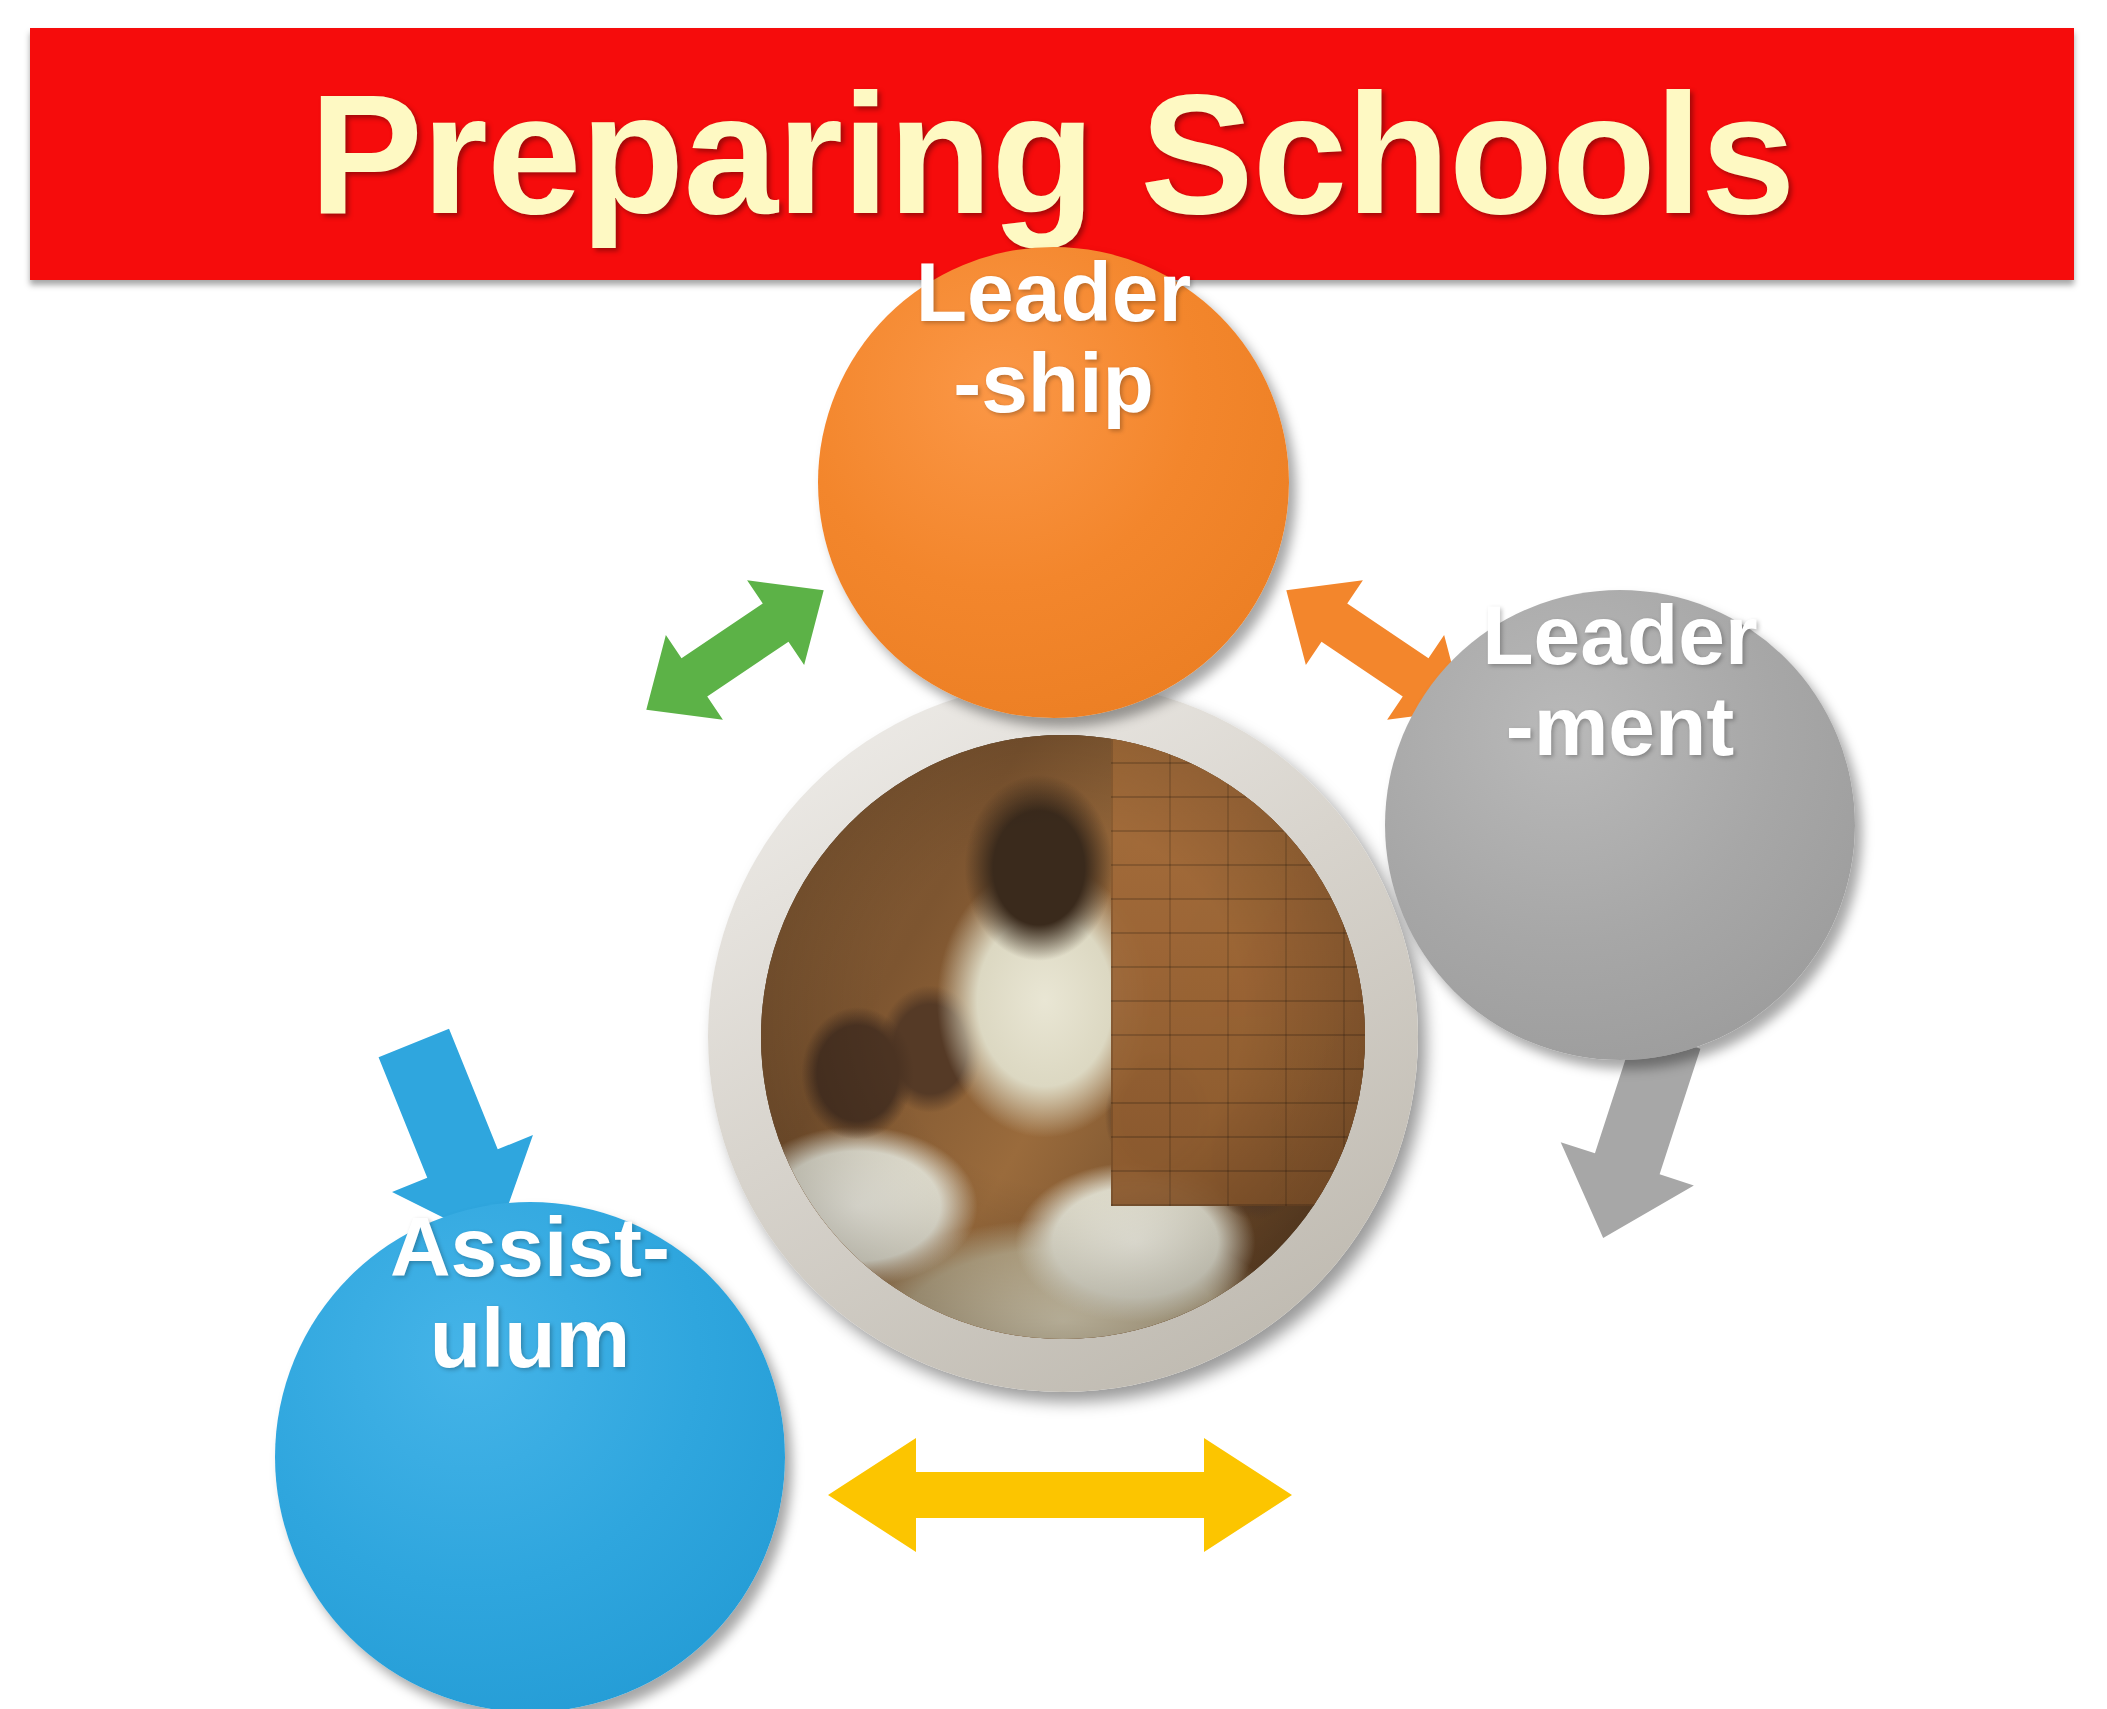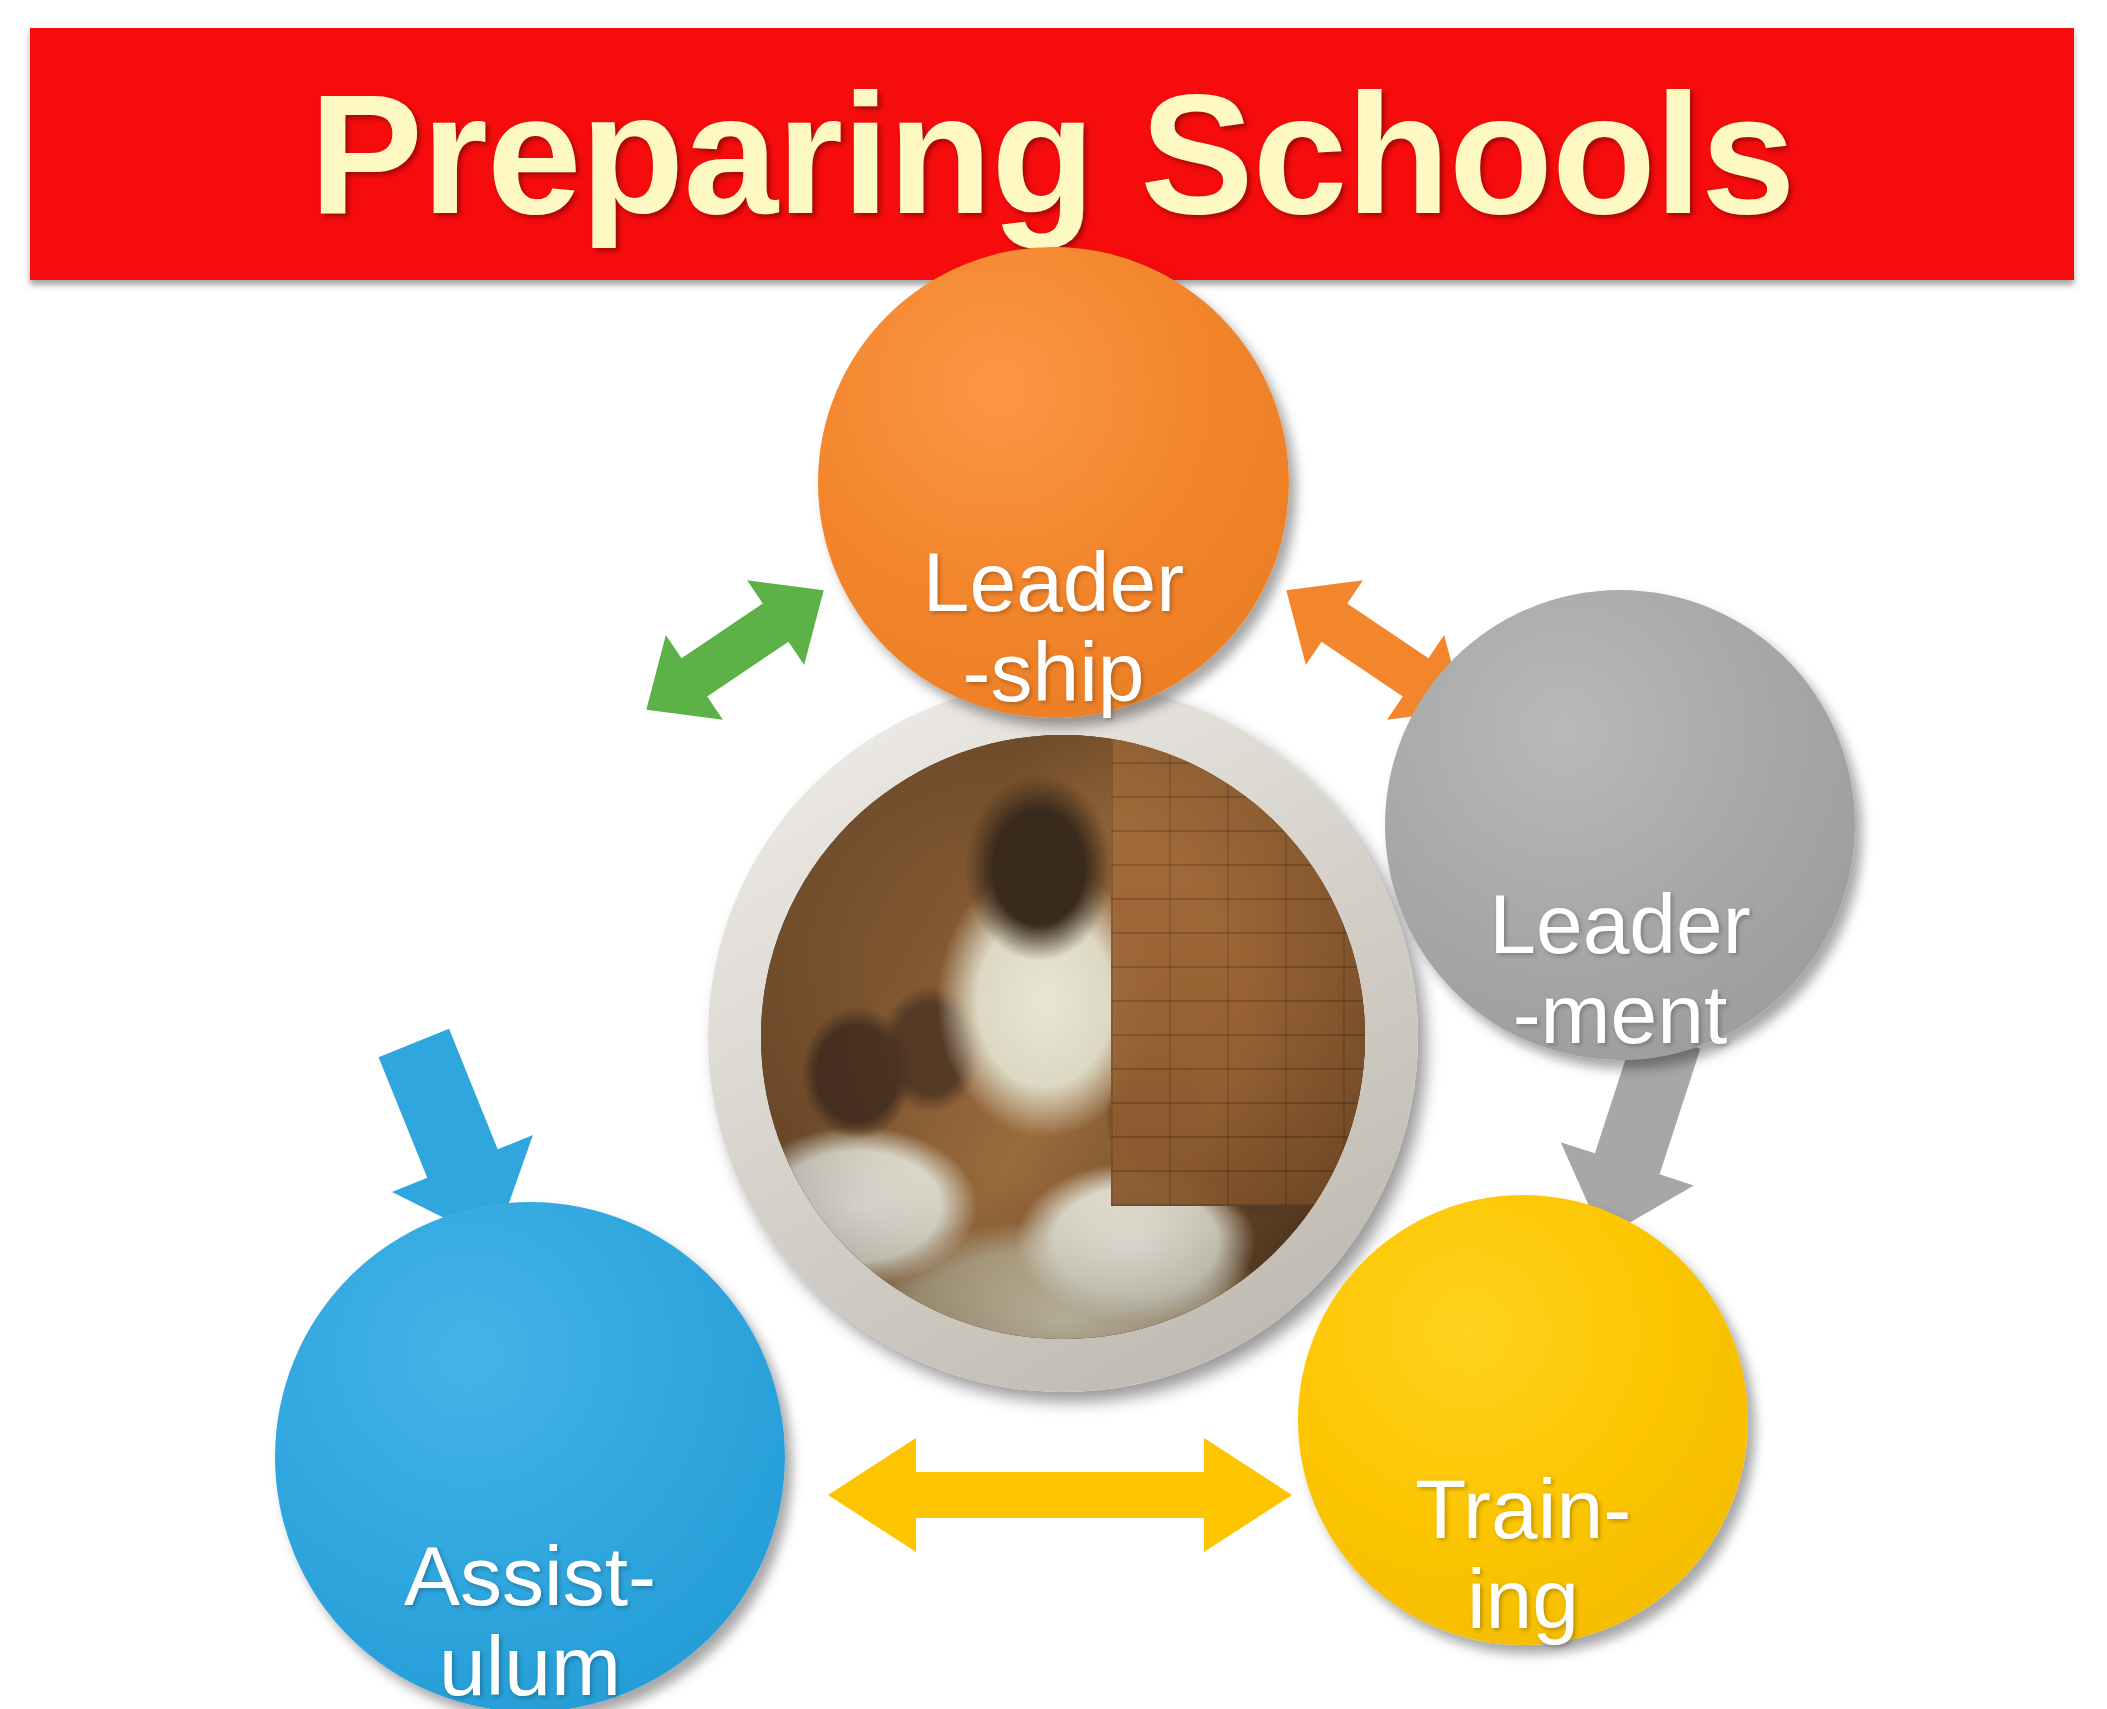--- a/index.html
+++ b/index.html
@@ -45,25 +45,25 @@
     top: 270px;
     width: 2107px;
     height: 1439px;
   }
 
   
   .node {
     position: absolute;
     border-radius: 50%;
     display: flex;
-    align-items: flex-end;
+    align-items: flex-start;
     justify-content: center;
     text-align: center;
     color: #ffffff;
-    font-weight: normal;
+    font-weight: bold;
     line-height: 1.08;
     box-shadow: 7px 9px 12px rgba(0,0,0,0.35);
     text-shadow: 2px 2px 4px rgba(0,0,0,0.25);
   }
   .node .label {
     padding: 0 8px;
     white-space: pre-line;
   }
 
   #node-leadership {
@@ -226,18 +226,14 @@
   <div class="node" id="node-environment">
     <span class="label">Leader
 -ment</span>
   </div>
 
   <div class="node" id="node-assistance">
     <span class="label">Assist-
 ulum</span>
   </div>
 
-  <div class="node" id="node-training">
-    <span class="label">Train-
-ing</span>
-  </div>
 
 </div>
 
 </body></html>

